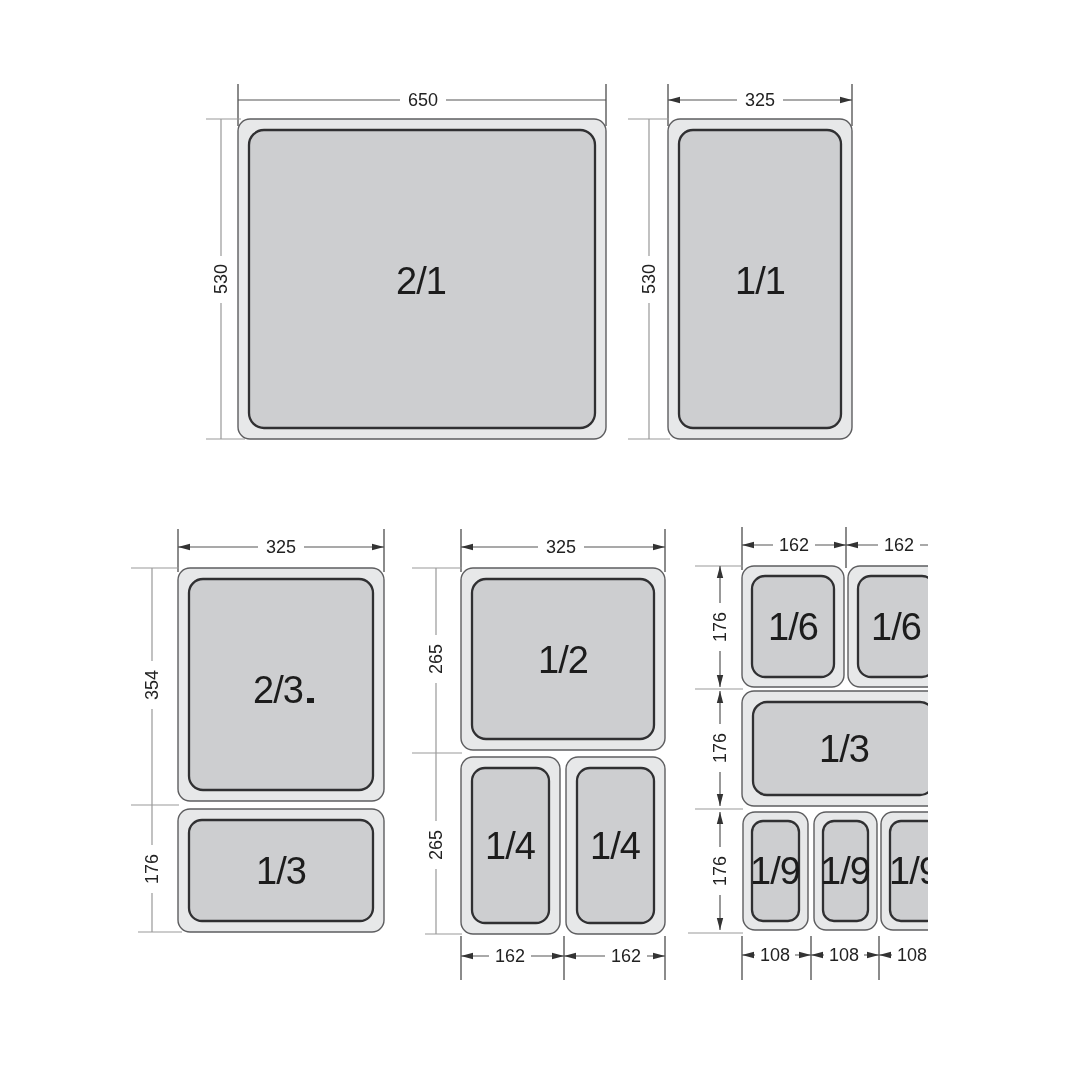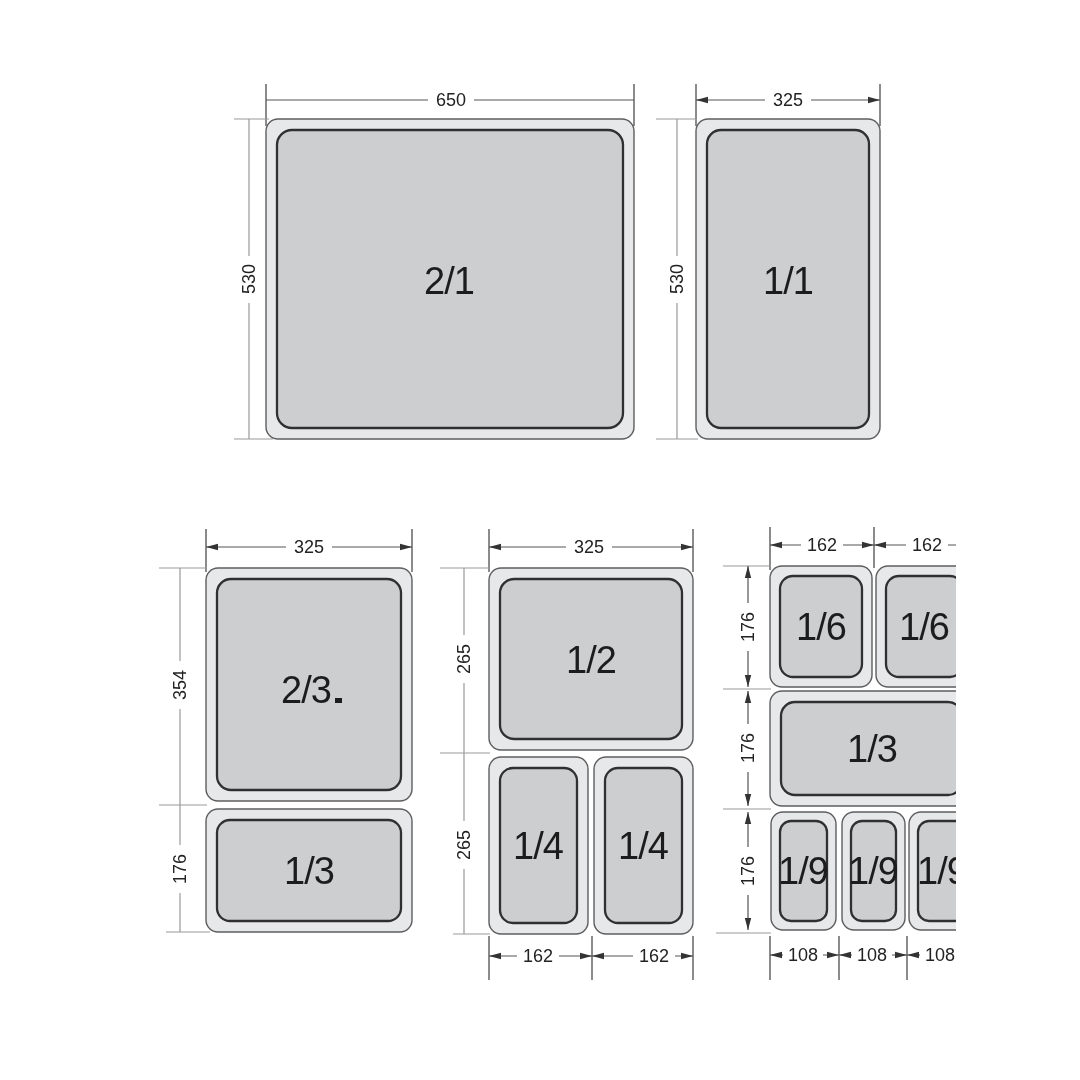--- a/index.html
+++ b/index.html
@@ -1,16 +1,16 @@
 <!DOCTYPE html>
 <html><head>
 <meta charset="utf-8">
 <style>
   html,body{margin:0;padding:0;background:#ffffff;}
-  .wrap{width:928px;height:1080px;position:relative;background:#fde047;overflow:hidden;margin-left:28px;}
+  .wrap{width:928px;height:1080px;position:relative;background:#fde047;overflow:hidden;}
   text{font-family:"Liberation Sans",sans-serif;}
   .dim{font-size:18px;fill:#222222;}
   .lbl{font-size:38px;fill:#1c1c1c;letter-spacing:-1px;}
   svg{filter:blur(0.3px);}
 </style>
 </head>
 <body>
 <div class="wrap">
 <svg width="1080" height="1080" viewBox="0 0 1080 1080" xmlns="http://www.w3.org/2000/svg">
 <rect x="0" y="0" width="1080" height="1080" fill="#ffffff"></rect>

